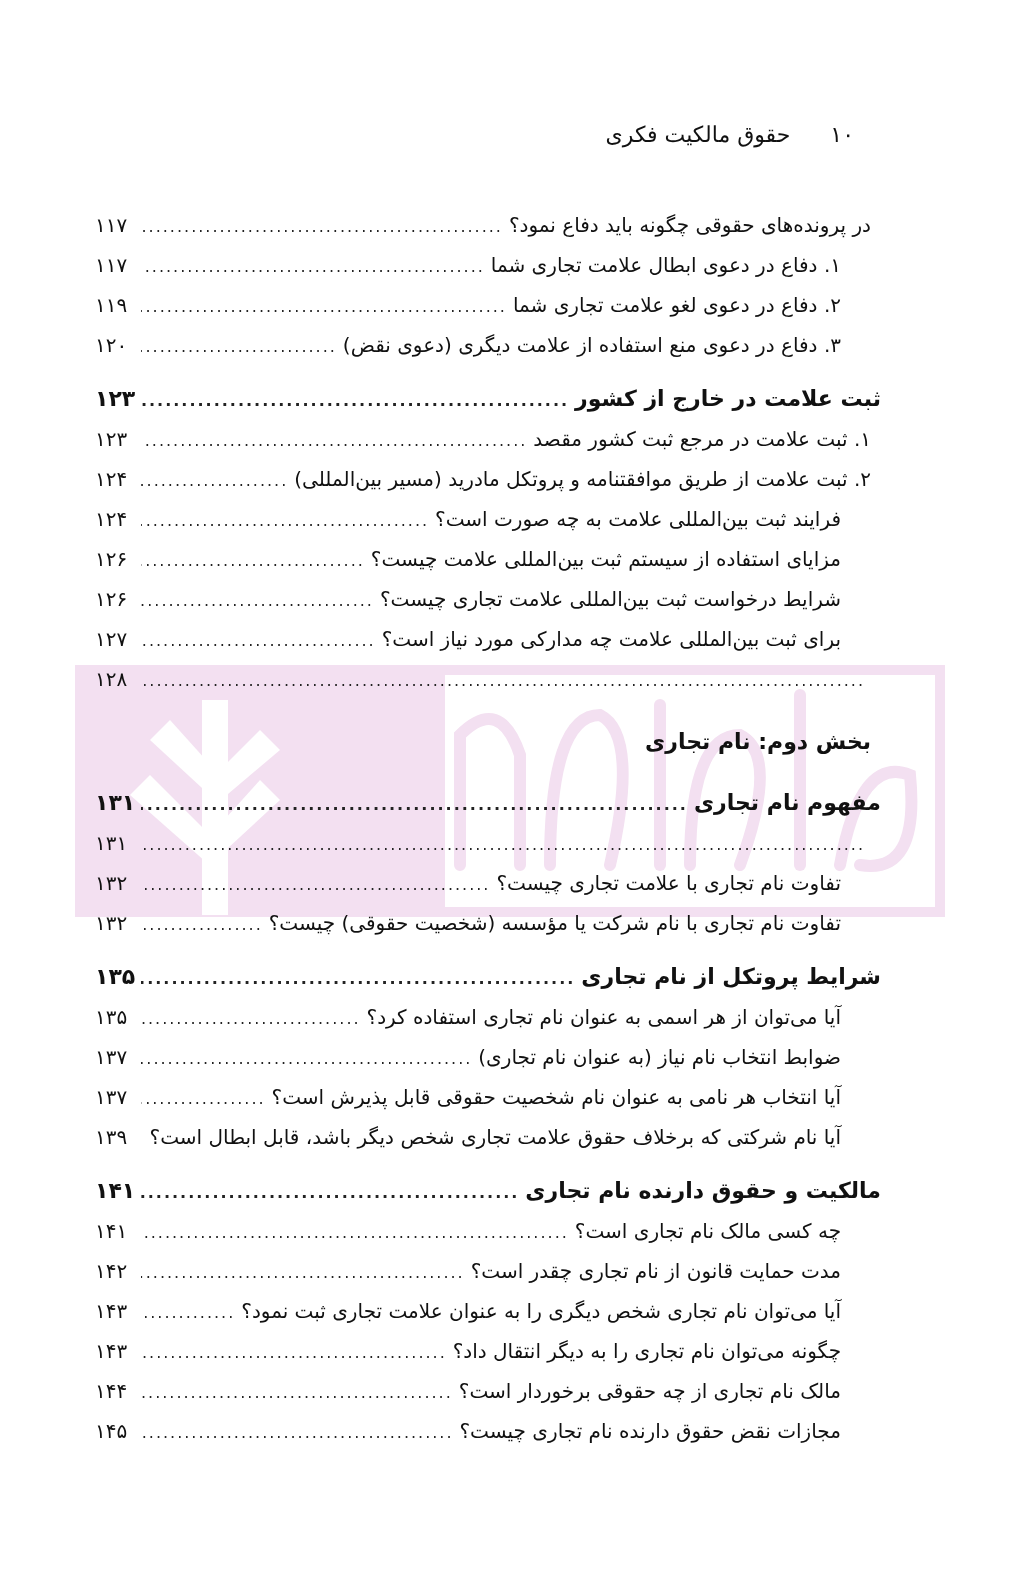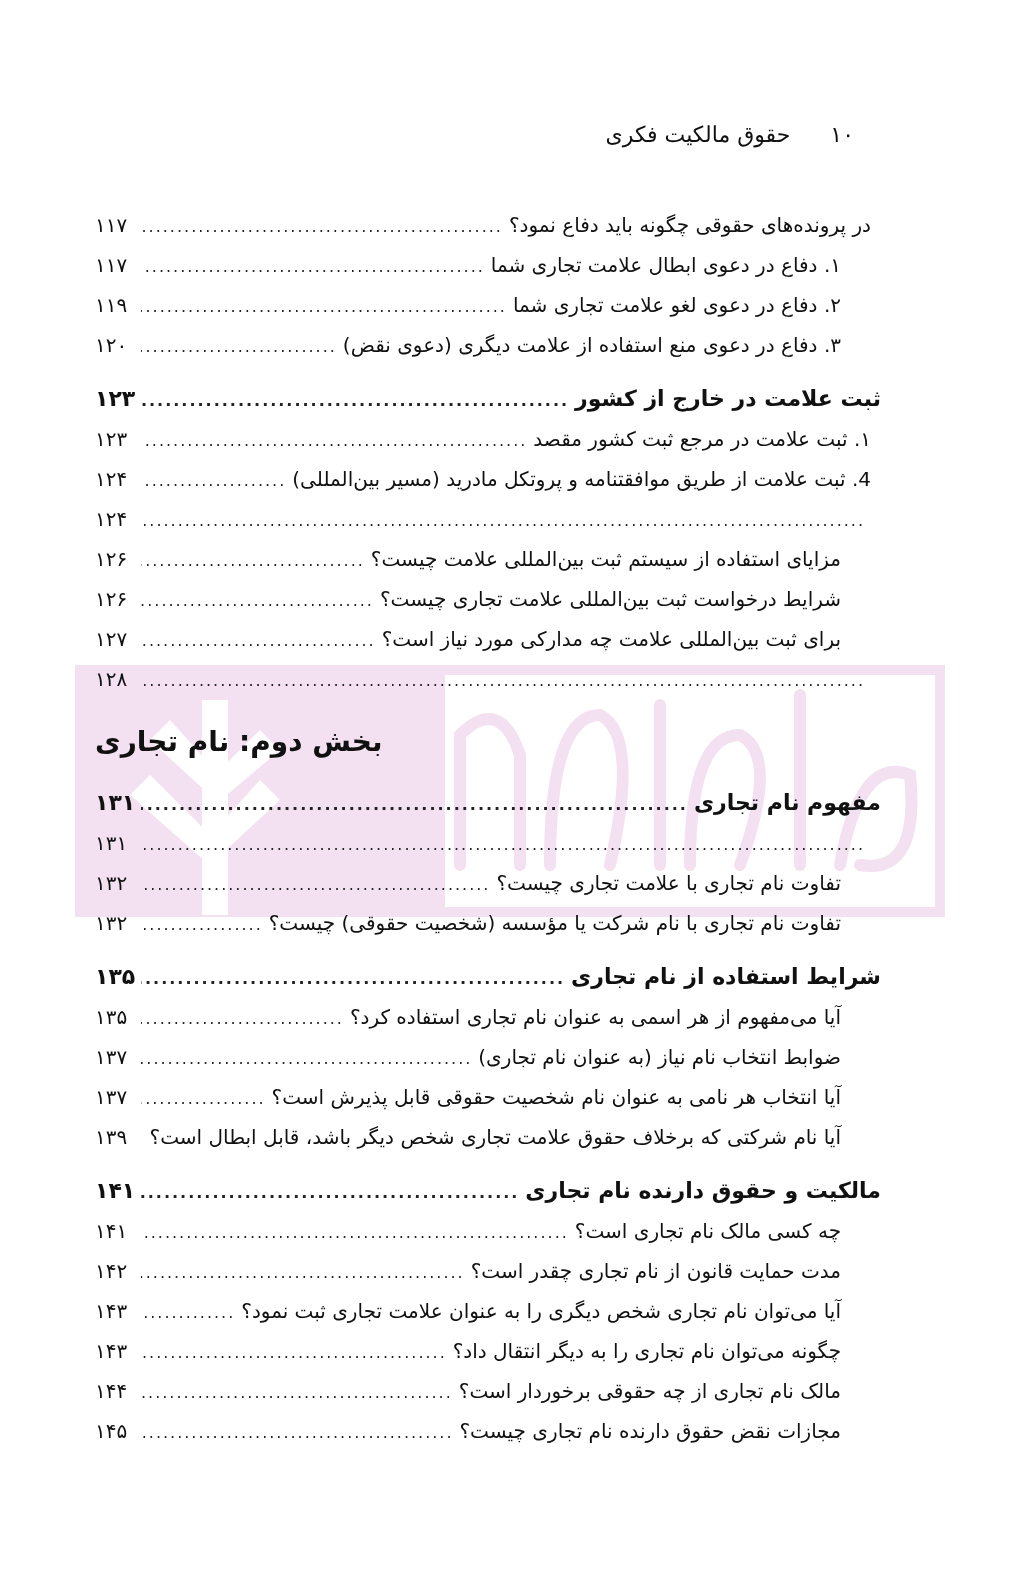--- a/index.html
+++ b/index.html
@@ -25,21 +25,21 @@
   .row { display: flex; align-items: baseline; height: 40px; font-size: 20px; line-height: 40px; }
   .row .label { white-space: nowrap; }
   .row .dots { flex: 1; overflow: hidden; white-space: nowrap; margin: 0 6px; letter-spacing: 2px;
                color: #222; font-size: 16px; }
   .row .dots::after { content: "................................................................................................................................................................"; }
   .row .page-no { white-space: nowrap; min-width: 40px; text-align: left; }
   .row.sub .label { padding-right: 30px; }
   .row.heading { font-weight: bold; font-size: 22px; }
   .row.heading .label { padding-right: 0; margin-right: -10px; }
   .gap { height: 14px; }
-  .part-title { text-align: left; font-weight: bold; font-size: 28px; height: 70px; line-height: 70px;
+  .part-title { text-align: right; font-weight: bold; font-size: 22px; height: 70px; line-height: 70px;
                 margin-top: 8px; margin-bottom: 6px; }
 </style>
 </head>
 <body>
 
 <div class="page">
 
   <div class="wm-band"></div>
   <div class="wm-inner"></div>
   <svg class="wm-tree" viewBox="0 0 150 225">
@@ -94,25 +94,26 @@
       <span class="label">ثبت علامت در خارج از کشور</span>
         <span class="dots"></span>
         <span class="page-no">۱۲۳</span>
     </div>
     <div class="row sub0">
       <span class="label">۱. ثبت علامت در مرجع ثبت کشور مقصد</span>
         <span class="dots"></span>
         <span class="page-no">۱۲۳</span>
     </div>
     <div class="row sub0">
-      <span class="label">4. ثبت علامت از طریق موافقتنامه و پروتکل مادرید (مسیر بین‌المللی)</span>
+      <span class="label">۲. ثبت علامت از طریق موافقتنامه و پروتکل مادرید (مسیر بین‌المللی)</span>
         <span class="dots"></span>
         <span class="page-no">۱۲۴</span>
     </div>
     <div class="row sub">
+      <span class="label">فرایند ثبت بین‌المللی علامت به چه صورت است؟</span>
         <span class="dots"></span>
         <span class="page-no">۱۲۴</span>
     </div>
     <div class="row sub">
       <span class="label">مزایای استفاده از سیستم ثبت بین‌المللی علامت چیست؟</span>
         <span class="dots"></span>
         <span class="page-no">۱۲۶</span>
     </div>
     <div class="row sub">
       <span class="label">شرایط درخواست ثبت بین‌المللی علامت تجاری چیست؟</span>
@@ -147,26 +148,26 @@
     </div>
     <div class="row sub">
       <span class="label">تفاوت نام تجاری با نام شرکت یا مؤسسه (شخصیت حقوقی) چیست؟</span>
         <span class="dots"></span>
         <span class="page-no">۱۳۲</span>
     </div>
 
     <div class="gap"></div>
 
     <div class="row heading">
-      <span class="label">شرایط استفاده از نام تجاری</span>
+      <span class="label">شرایط پروتکل از نام تجاری</span>
         <span class="dots"></span>
         <span class="page-no">۱۳۵</span>
     </div>
     <div class="row sub">
-      <span class="label">آیا می‌مفهوم از هر اسمی به عنوان نام تجاری استفاده کرد؟</span>
+      <span class="label">آیا می‌توان از هر اسمی به عنوان نام تجاری استفاده کرد؟</span>
         <span class="dots"></span>
         <span class="page-no">۱۳۵</span>
     </div>
     <div class="row sub">
       <span class="label">ضوابط انتخاب نام نیاز (به عنوان نام تجاری)</span>
         <span class="dots"></span>
         <span class="page-no">۱۳۷</span>
     </div>
     <div class="row sub">
       <span class="label">آیا انتخاب هر نامی به عنوان نام شخصیت حقوقی قابل پذیرش است؟</span>

